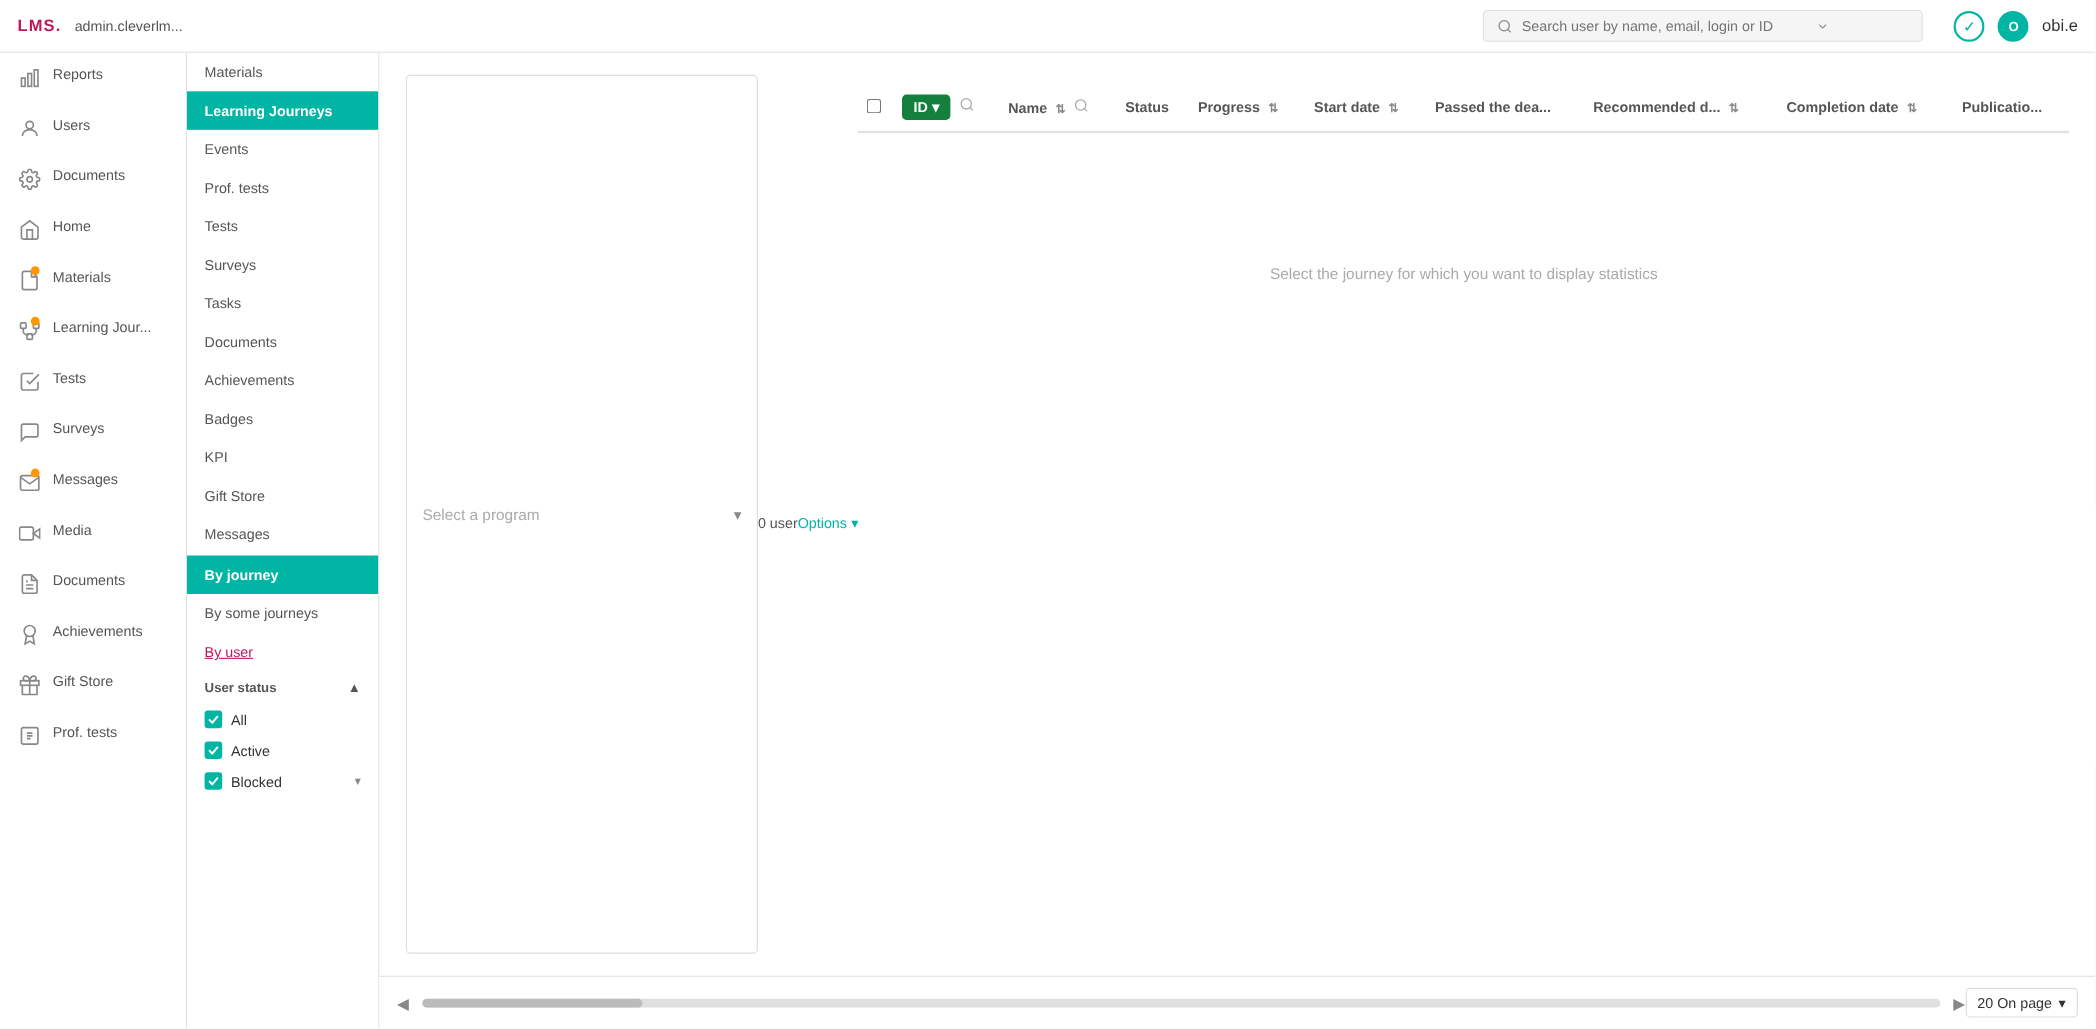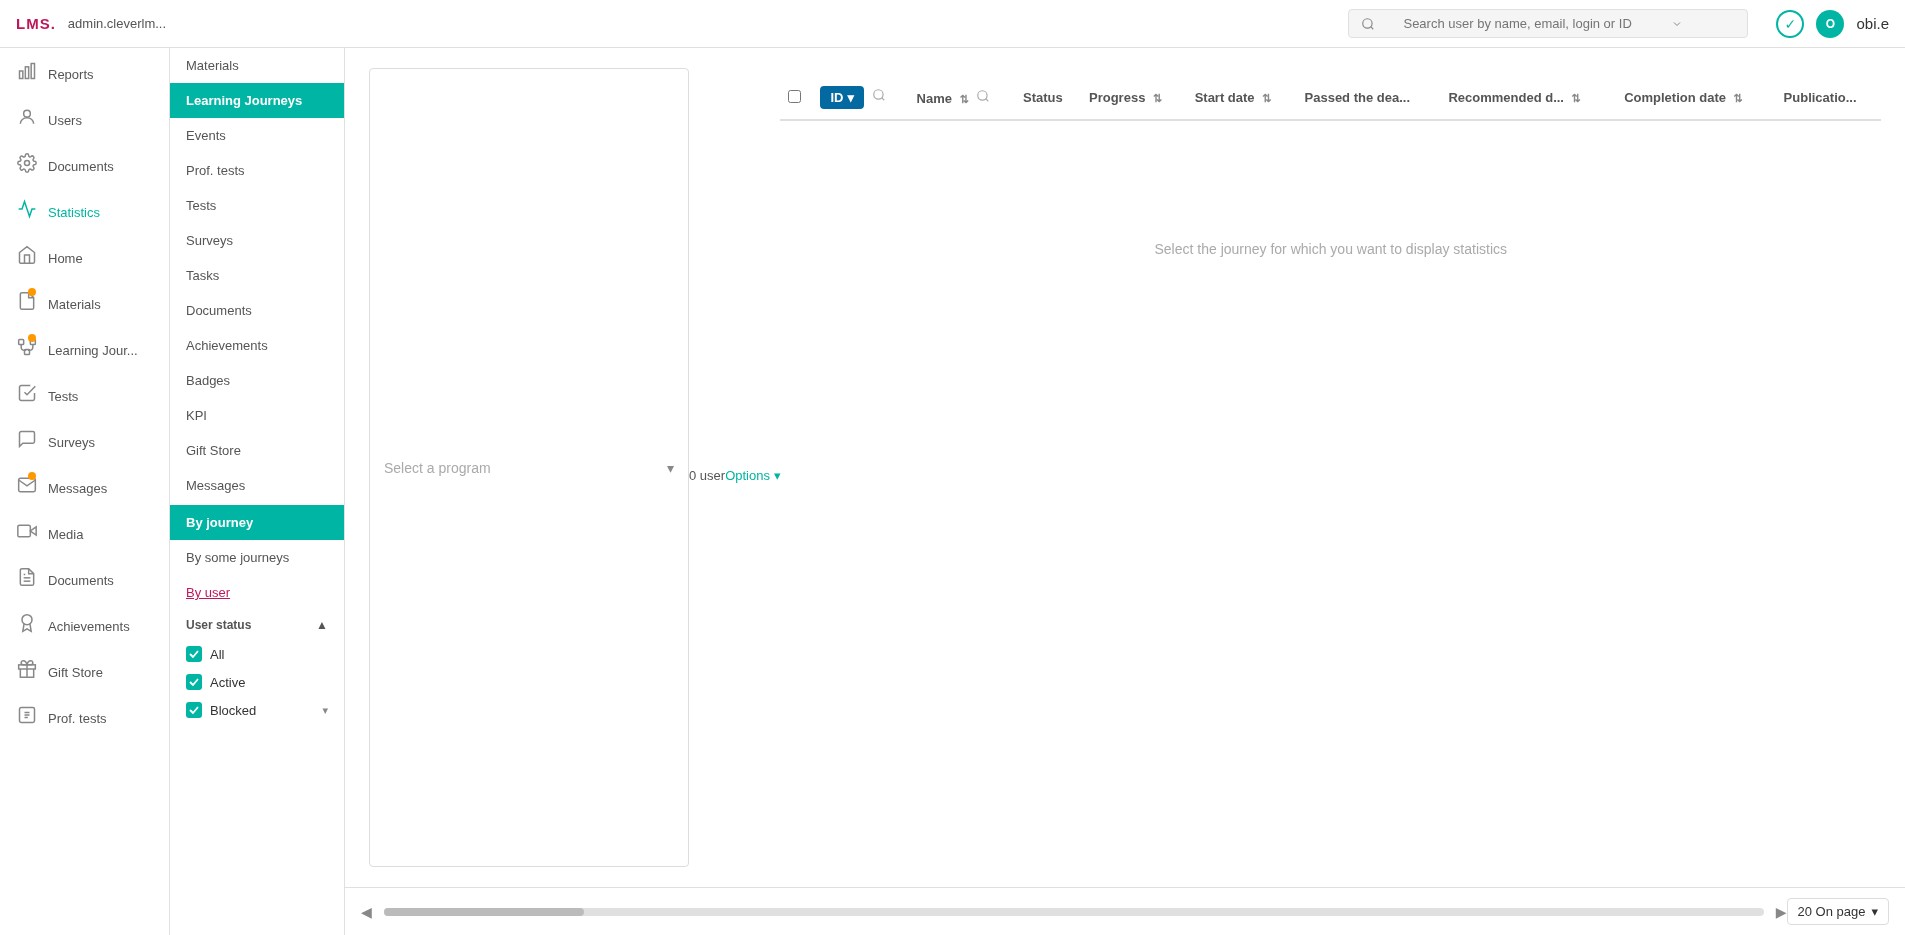--- a/index.html
+++ b/index.html
@@ -3,32 +3,32 @@
   <meta charset="utf-8">
   <style>
     * { box-sizing: border-box; margin: 0; padding: 0; }
     body { font-family: 'Segoe UI', Arial, sans-serif; font-size: 14px; color: #333; background: #f5f5f5; display: flex; flex-direction: column; height: 935px; overflow: hidden; }
 
     
     .topbar { height: 48px; background: #fff; border-bottom: 1px solid #e0e0e0; display: flex; align-items: center; padding: 0 16px; gap: 12px; flex-shrink: 0; z-index: 10; }
     .topbar-logo { color: #be185d; font-weight: 700; font-size: 15px; letter-spacing: 1px; }
     .topbar-admin { color: #555; font-size: 13px; }
     .topbar-search { flex: 1; display: flex; align-items: center; gap: 8px; background: #f5f5f5; border: 1px solid #e0e0e0; border-radius: 4px; padding: 6px 12px; max-width: 400px; margin-left: auto; }
-    .topbar-search input { border: none; background: transparent; outline: none; font-size: 13px; color: #555; width: 260px; margin-left: 20px; }
+    .topbar-search input { border: none; background: transparent; outline: none; font-size: 13px; color: #555; width: 260px; }
     .topbar-right { display: flex; align-items: center; gap: 12px; margin-left: 16px; }
     .topbar-check { width: 28px; height: 28px; border: 2px solid #00b5a3; border-radius: 50%; display: flex; align-items: center; justify-content: center; color: #00b5a3; font-size: 14px; }
     .topbar-avatar { width: 28px; height: 28px; background: #00b5a3; border-radius: 50%; display: flex; align-items: center; justify-content: center; color: #fff; font-size: 12px; font-weight: 700; }
     .topbar-username { color: #333; font-size: 15px; }
 
     
     .main-layout { display: flex; flex: 1; overflow: hidden; }
 
     
     .sidebar-primary { width: 170px; background: #fff; border-right: 1px solid #e0e0e0; display: flex; flex-direction: column; overflow-y: auto; flex-shrink: 0; }
-    .sidebar-item { display: flex; align-items: flex-end; gap: 10px; padding: 12px 16px; cursor: pointer; color: #555; font-size: 13px; position: relative; }
+    .sidebar-item { display: flex; align-items: flex-start; gap: 10px; padding: 12px 16px; cursor: pointer; color: #555; font-size: 13px; position: relative; }
     .sidebar-item.active { color: #00b5a3; }
     .sidebar-item .icon { width: 22px; height: 22px; display: flex; align-items: center; justify-content: center; flex-shrink: 0; }
     .sidebar-item .dot { width: 8px; height: 8px; background: #ff9800; border-radius: 50%; position: absolute; top: 10px; left: 28px; }
 
     
     .sidebar-secondary { width: 175px; background: #fff; border-right: 1px solid #e0e0e0; display: flex; flex-direction: column; overflow-y: auto; flex-shrink: 0; }
     .sec-item { padding: 10px 16px; cursor: pointer; color: #555; font-size: 13px; }
     .sec-item.active { background: #00b5a3; color: #fff; font-weight: 600; }
     .sec-section { padding: 8px 16px; font-size: 12px; color: #555; font-weight: 600; display: flex; align-items: center; justify-content: space-between; }
     .sec-item.sub { padding-left: 16px; }
@@ -48,21 +48,21 @@
 
     
     .user-count { margin-top: 16px; color: #555; font-size: 13px; display: flex; justify-content: space-between; align-items: center; }
     .options-btn { color: #00b5a3; font-size: 13px; cursor: pointer; display: flex; align-items: center; gap: 4px; }
 
     
     .table-wrapper { flex: 1; overflow: auto; margin-top: 8px; }
     table { width: 100%; border-collapse: collapse; font-size: 13px; }
     thead tr { border-bottom: 2px solid #e0e0e0; }
     thead th { padding: 10px 8px; text-align: left; color: #555; font-weight: 600; white-space: nowrap; }
-    .th-id { display: inline-flex; align-items: center; gap: 4px; background: #0369a1; color: #fff; border-radius: 4px; padding: 4px 10px; cursor: pointer; font-size: 13px; }
+    .th-id { display: inline-flex; align-items: center; gap: 4px; background: #15803d; color: #fff; border-radius: 4px; padding: 4px 10px; cursor: pointer; font-size: 13px; }
     .th-sort { color: #888; font-size: 11px; margin-left: 4px; }
     .th-search { color: #888; font-size: 13px; cursor: pointer; margin-left: 4px; }
     .empty-msg { text-align: center; color: #aaa; padding: 120px 0; font-size: 14px; }
 
     
     .bottom-bar { height: 48px; background: #fff; border-top: 1px solid #e0e0e0; display: flex; align-items: center; padding: 0 16px; flex-shrink: 0; }
     .per-page { display: flex; align-items: center; gap: 6px; border: 1px solid #ddd; border-radius: 4px; padding: 5px 10px; cursor: pointer; font-size: 13px; color: #333; }
     .pagination-scroll { flex: 1; margin: 0 12px; height: 8px; background: #e0e0e0; border-radius: 4px; position: relative; }
     .pagination-scroll-handle { width: 200px; height: 8px; background: #bbb; border-radius: 4px; }
     .scroll-arrows { color: #888; font-size: 14px; cursor: pointer; }
@@ -132,28 +132,20 @@
     <div class="sidebar-item">
       <span class="icon">
         <svg class="icon-svg" viewBox="0 0 24 24" fill="none" stroke="#888" stroke-width="1.8">
             <circle cx="12" cy="12" r="3"></circle>
             <path d="M19.4 15a1.65 1.65 0 0 0 .33 1.82l.06.06a2 2 0 0 1-2.83 2.83l-.06-.06a1.65 1.65 0 0 0-1.82-.33 1.65 1.65 0 0 0-1 1.51V21a2 2 0 0 1-4 0v-.09A1.65 1.65 0 0 0 9 19.4a1.65 1.65 0 0 0-1.82.33l-.06.06a2 2 0 0 1-2.83-2.83l.06-.06A1.65 1.65 0 0 0 4.68 15a1.65 1.65 0 0 0-1.51-1H3a2 2 0 0 1 0-4h.09A1.65 1.65 0 0 0 4.6 9a1.65 1.65 0 0 0-.33-1.82l-.06-.06a2 2 0 0 1 2.83-2.83l.06.06A1.65 1.65 0 0 0 9 4.68a1.65 1.65 0 0 0 1-1.51V3a2 2 0 0 1 4 0v.09a1.65 1.65 0 0 0 1 1.51 1.65 1.65 0 0 0 1.82-.33l.06-.06a2 2 0 0 1 2.83 2.83l-.06.06A1.65 1.65 0 0 0 19.4 9a1.65 1.65 0 0 0 1.51 1H21a2 2 0 0 1 0 4h-.09a1.65 1.65 0 0 0-1.51 1z"></path>
           </svg>
       </span>
       <span>Documents</span>
     </div>
 
-    <div class="sidebar-item active">
-      <span class="icon">
-        <svg class="icon-svg" viewBox="0 0 24 24" fill="none" stroke="#00b5a3" stroke-width="1.8">
-            <polyline points="22 12 18 12 15 21 9 3 6 12 2 12"></polyline>
-          </svg>
-      </span>
-      <span style="color:#00b5a3">Statistics</span>
-    </div>
 
     <div class="sidebar-item">
       <span class="icon">
         <svg class="icon-svg" viewBox="0 0 24 24" fill="none" stroke="#888" stroke-width="1.8">
             <path d="M3 9l9-7 9 7v11a2 2 0 0 1-2 2H5a2 2 0 0 1-2-2z"></path>
             <polyline points="9 22 9 12 15 12 15 22"></polyline>
           </svg>
       </span>
       <span>Home</span>
     </div>

